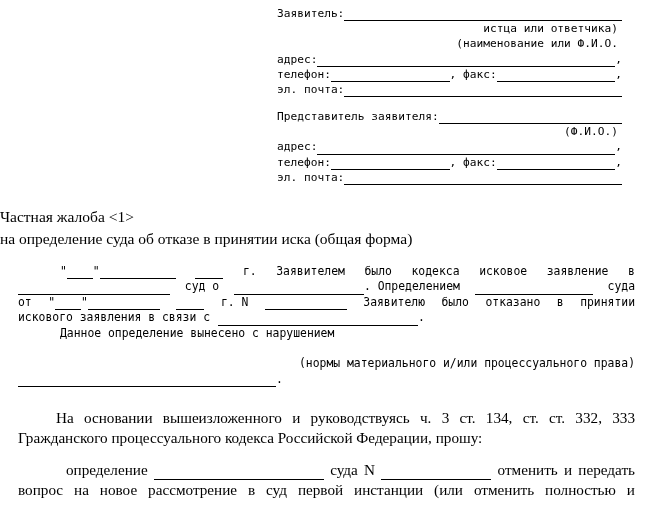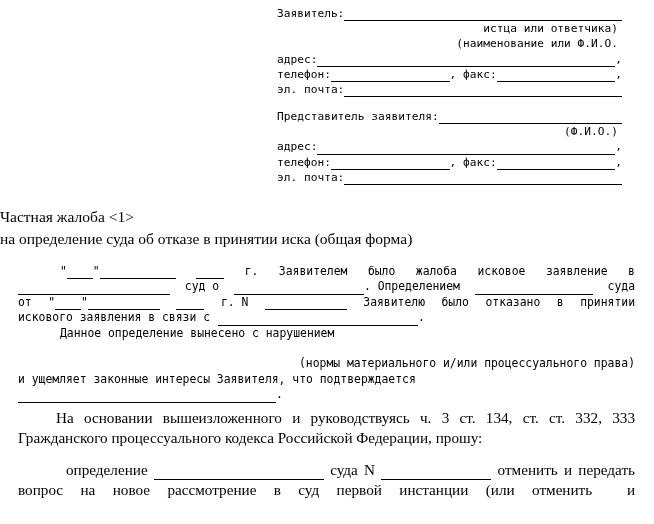--- a/index.html
+++ b/index.html
@@ -192,21 +192,21 @@
       <span class="blank" style="width:76px"></span>
       <span class="sp"></span>
       <span class="blank" style="width:28px"></span>
       <span class="sp"></span>
       <span>г.</span>
       <span class="sp"></span>
       <span>Заявителем</span>
       <span class="sp"></span>
       <span>было</span>
       <span class="sp"></span>
-      <span>жалоба</span>
+      <span>кодекса</span>
       <span class="sp"></span>
       <span>исковое</span>
       <span class="sp"></span>
       <span>заявление</span>
       <span class="sp"></span>
       <span>в</span>
     </div>
 
     <div class="jline">
       <span class="blank" style="width:152px"></span>
@@ -259,25 +259,20 @@
       <span class="sp" style="max-width:8px"></span>
       <span class="blank grow"></span>
     </div>
 
     <div class="jline">
       <span class="blank grow"></span>
     </div>
 
     <div class="hdr-note center-note" style="text-align:right;padding-right:0;height:15.4px">(нормы материального и/или процессуального права)</div>
 
-    <div class="jline">
-      <span>и ущемляет законные интересы Заявителя, что подтверждается</span>
-      <span class="sp" style="max-width:10px"></span>
-      <span class="blank grow"></span>
-    </div>
 
     <div class="jline">
       <span class="blank" style="width:258px"></span>
       <span>.</span>
     </div>
   </div>
 
   <div class="serif-body" id="serif-1">
     <div class="sline">
       <span class="sindent"></span>
@@ -343,18 +338,19 @@
       <span>суд</span>
       <span class="sp"></span>
       <span>первой</span>
       <span class="sp"></span>
       <span>инстанции</span>
       <span class="sp"></span>
       <span>(или</span>
       <span class="sp"></span>
       <span>отменить</span>
       <span class="sp"></span>
+      <span>полностью</span>
       <span class="sp"></span>
       <span>и</span>
     </div>
   </div>
 
 </div>
 
 </body></html>

